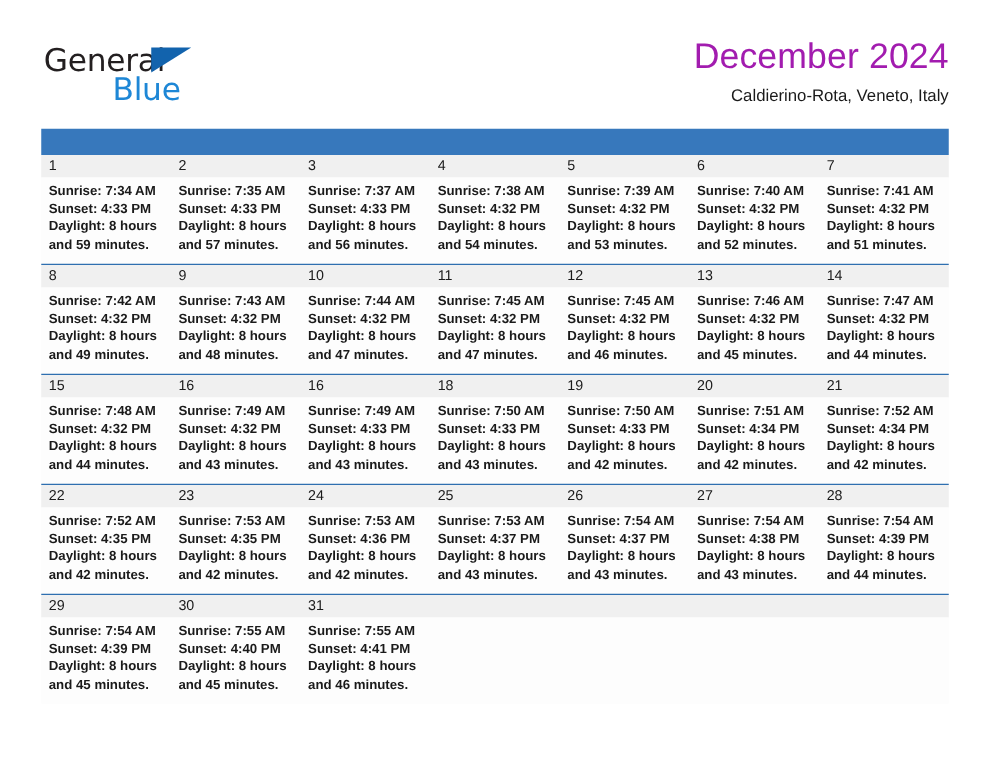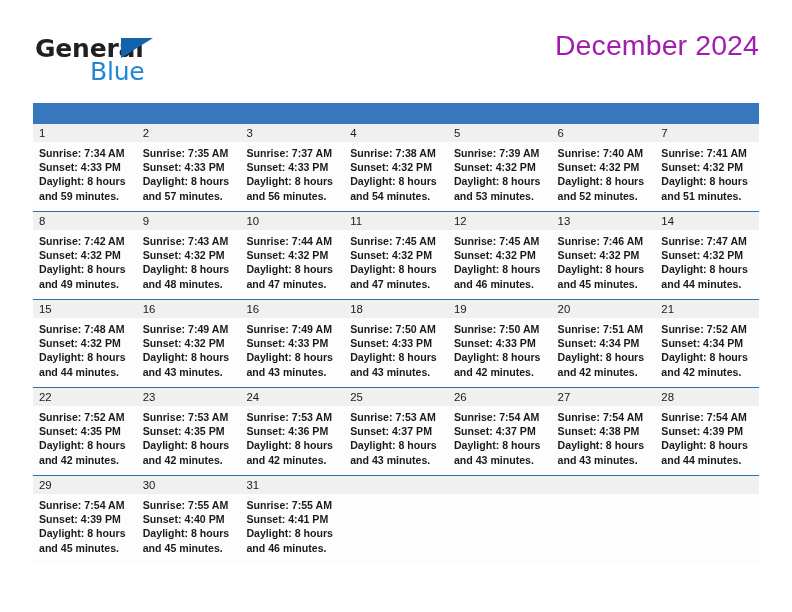--- a/index.html
+++ b/index.html
@@ -37,21 +37,21 @@
     height: 56px;
   }
   .logo-general {
     position: absolute;
     left: 2px;
     top: 0px;
     font-size: 25px;
     letter-spacing: -0.2px;
     color: #231f20;
     font-family: "DejaVu Sans", sans-serif;
-    font-weight: 700;
+    font-weight: 400;
   }
   .logo-triangle {
     position: absolute;
     left: 88px;
     top: 4px;
     width: 0;
     height: 0;
     border-left: 32px solid #1263ad;
     border-bottom: 20px solid transparent;
   }
@@ -163,20 +163,21 @@
   <div class="header">
 
     <div class="logo">
       <span class="logo-general">General</span>
       <span class="logo-triangle"></span>
       <span class="logo-blue">Blue</span>
     </div>
 
     <div class="title-block">
       <div class="cal-title">December 2024</div>
+      <div class="cal-subtitle">Caldierino-Rota, Veneto, Italy</div>
     </div>
 
   </div>
 
   <div class="calendar">
     <div class="weekday-row">
         <div class="weekday">Sunday</div>
         <div class="weekday">Monday</div>
         <div class="weekday">Tuesday</div>
         <div class="weekday">Wednesday</div>

